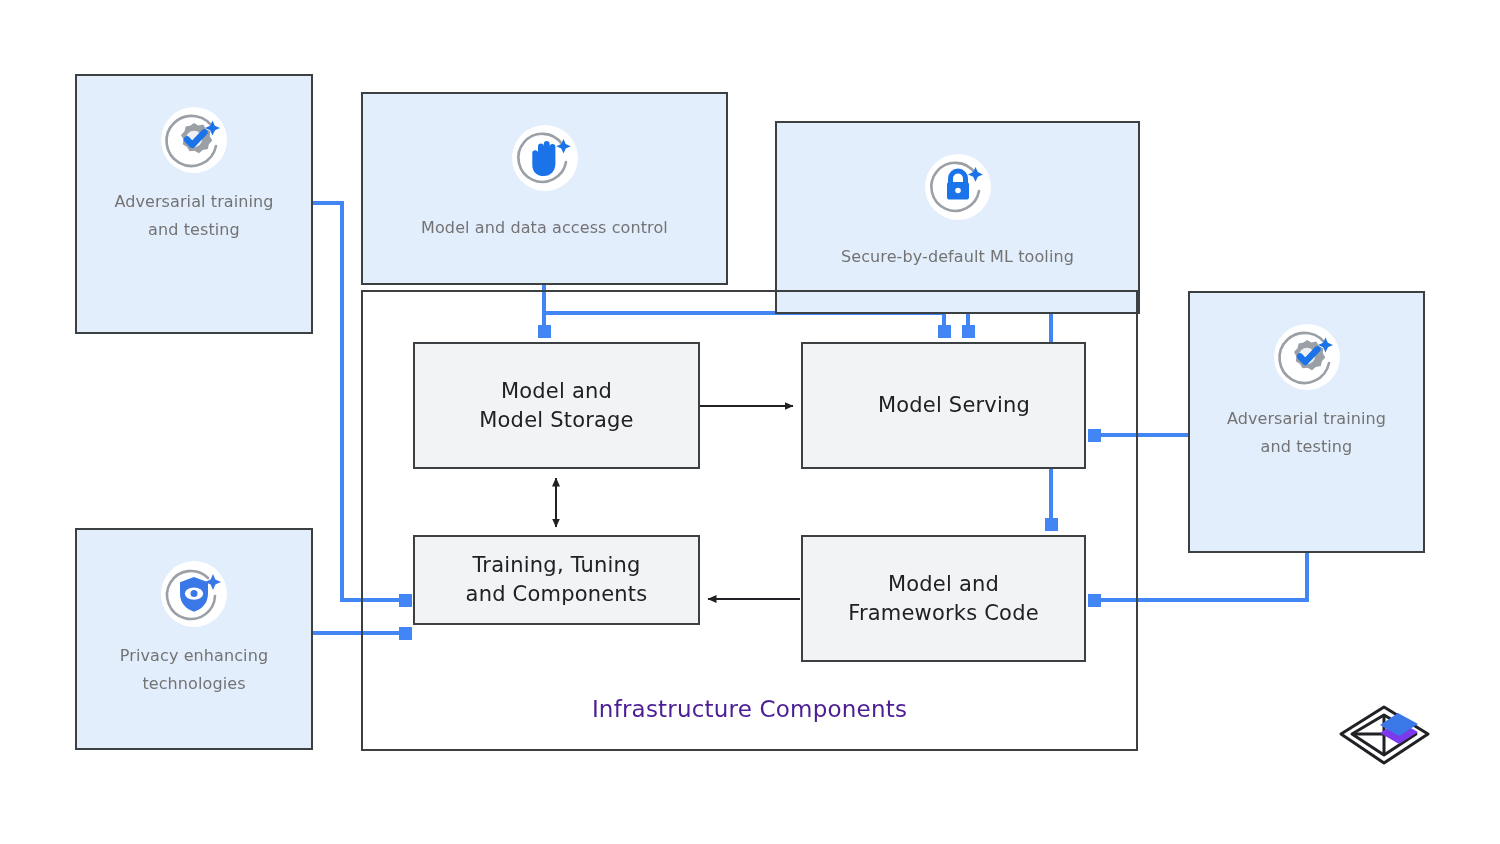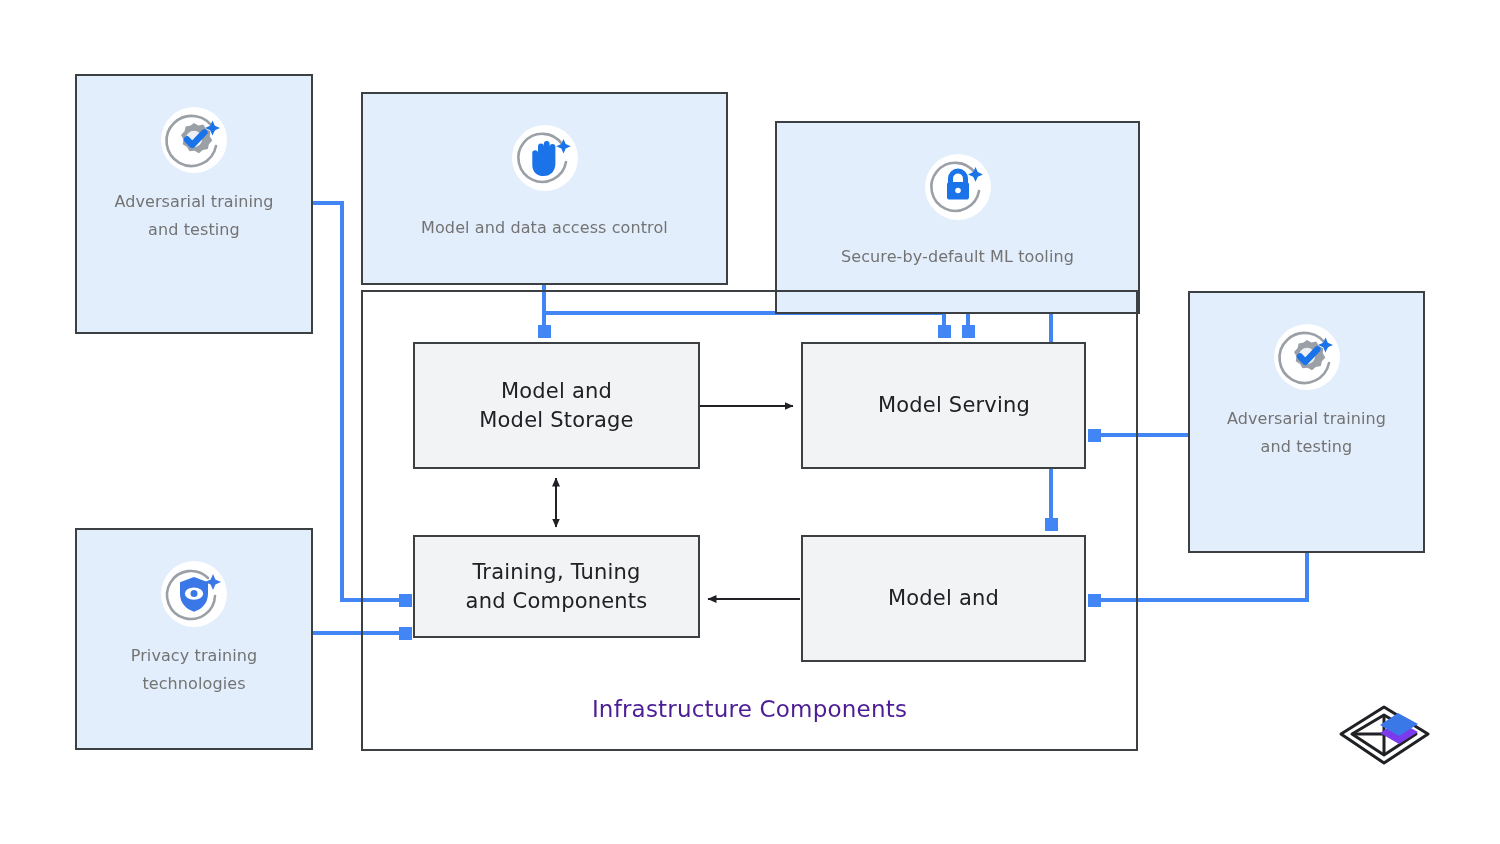--- a/index.html
+++ b/index.html
@@ -161,51 +161,52 @@
       <svg viewBox="0 0 76 76" width="76" height="76">
         <circle cx="38" cy="38" r="33" fill="#ffffff"></circle>
         <path d="M52 22 A24 24 0 1 0 59 40" fill="none" stroke="#9aa0a6" stroke-width="2.6" stroke-linecap="round"></path>
         <path d="M38 21 l14 5.2 v11.6 c0 9.4-6.2 15.4-14 18 c-7.8-2.6-14-8.6-14-18 V26.2z" fill="#3b78e7"></path>
         <ellipse cx="38" cy="37.6" rx="9.2" ry="6.2" fill="#ffffff"></ellipse>
         <circle cx="38" cy="37.6" r="3.5" fill="#3b78e7"></circle>
         <path d="M57 18 l2.4 5.6 5.6 2.4 -5.6 2.4 -2.4 5.6 -2.4-5.6 -5.6-2.4 5.6-2.4z" fill="#3b78e7"></path>
       </svg>
     </div>
     <div class="ext-label">
-      <div>Privacy training</div>
+      <div>Privacy enhancing</div>
       <div>technologies</div>
     </div>
   </div>
 
   <div class="container-box" style="left:361px;top:290px;width:777px;height:461px;"></div>
   <div class="container-title" style="left:361px;top:696px;width:777px;">Infrastructure Components</div>
 
   <div class="inner-box" style="left:413px;top:342px;width:287px;height:127px;">
     <div>
       <div>Model and</div>
       <div>Model Storage</div>
     </div>
   </div>
 
   <div class="inner-box" style="left:801px;top:342px;width:285px;height:127px;padding-left:21px;">
     <div>
       <div>Model Serving</div>
     </div>
   </div>
 
-  <div class="inner-box" style="left:413px;top:535px;width:287px;height:103px;">
+  <div class="inner-box" style="left:413px;top:535px;width:287px;height:90px;">
     <div>
       <div>Training, Tuning</div>
       <div>and Components</div>
     </div>
   </div>
 
   <div class="inner-box" style="left:801px;top:535px;width:285px;height:127px;">
     <div>
       <div>Model and</div>
+      <div>Frameworks Code</div>
     </div>
   </div>
 
   <div class="wm">
     <svg viewBox="0 0 96 66" width="96" height="66">
       <g stroke="#202124" stroke-width="3" fill="none" stroke-linejoin="round">
         <path d="M48 4 L92 31 L48 60 L5 31 Z"></path>
         <path d="M48 12 L80 31 L48 52 L16 31 Z"></path>
         <path d="M48 12 L48 52"></path>
         <path d="M16 31 L80 31"></path>

